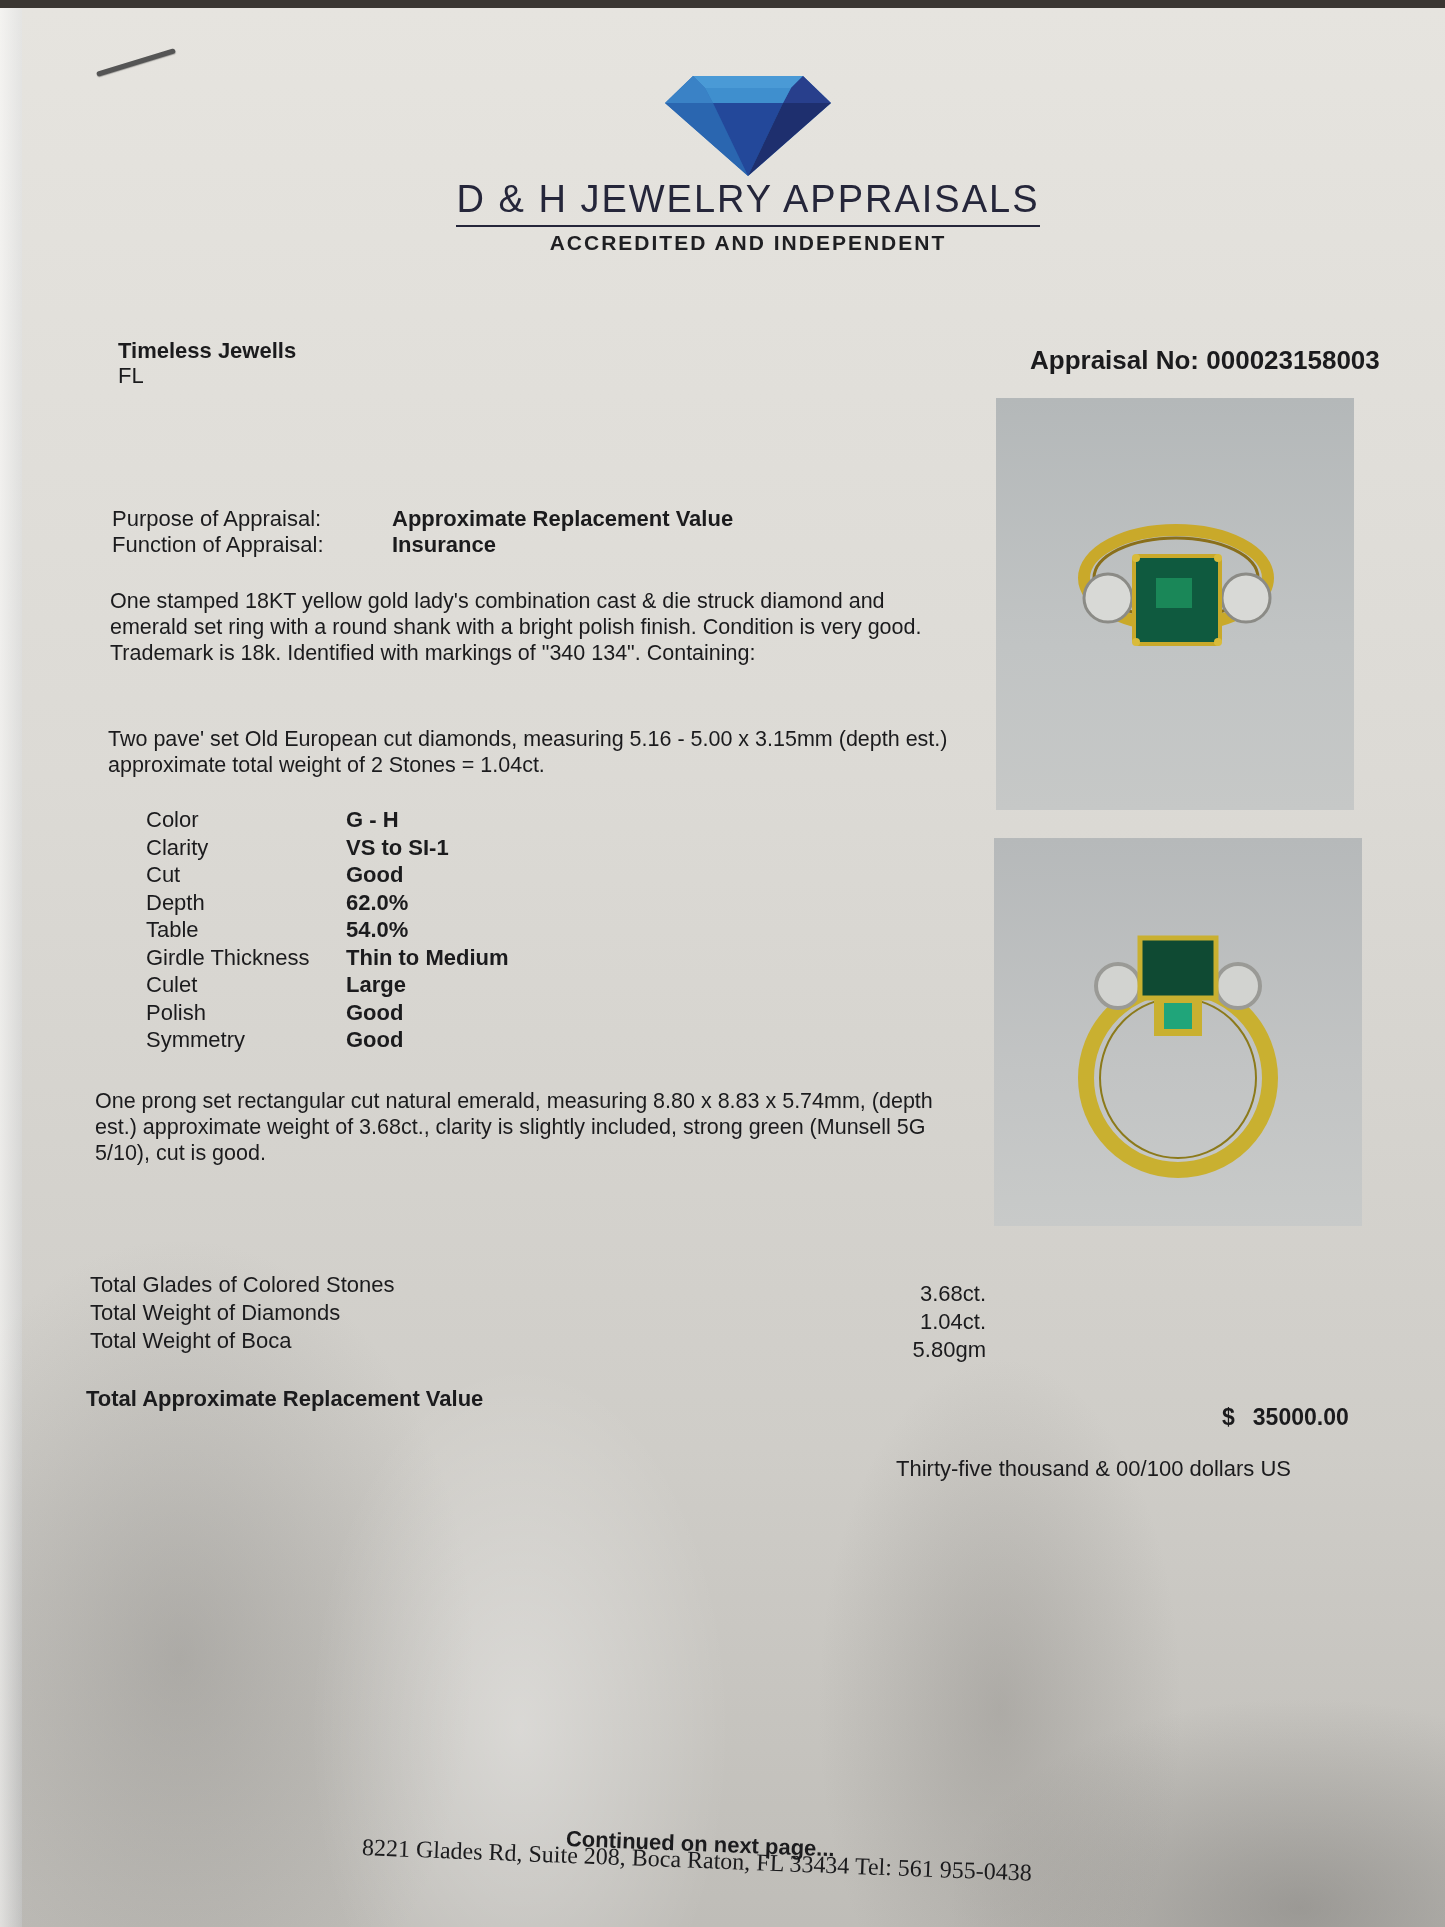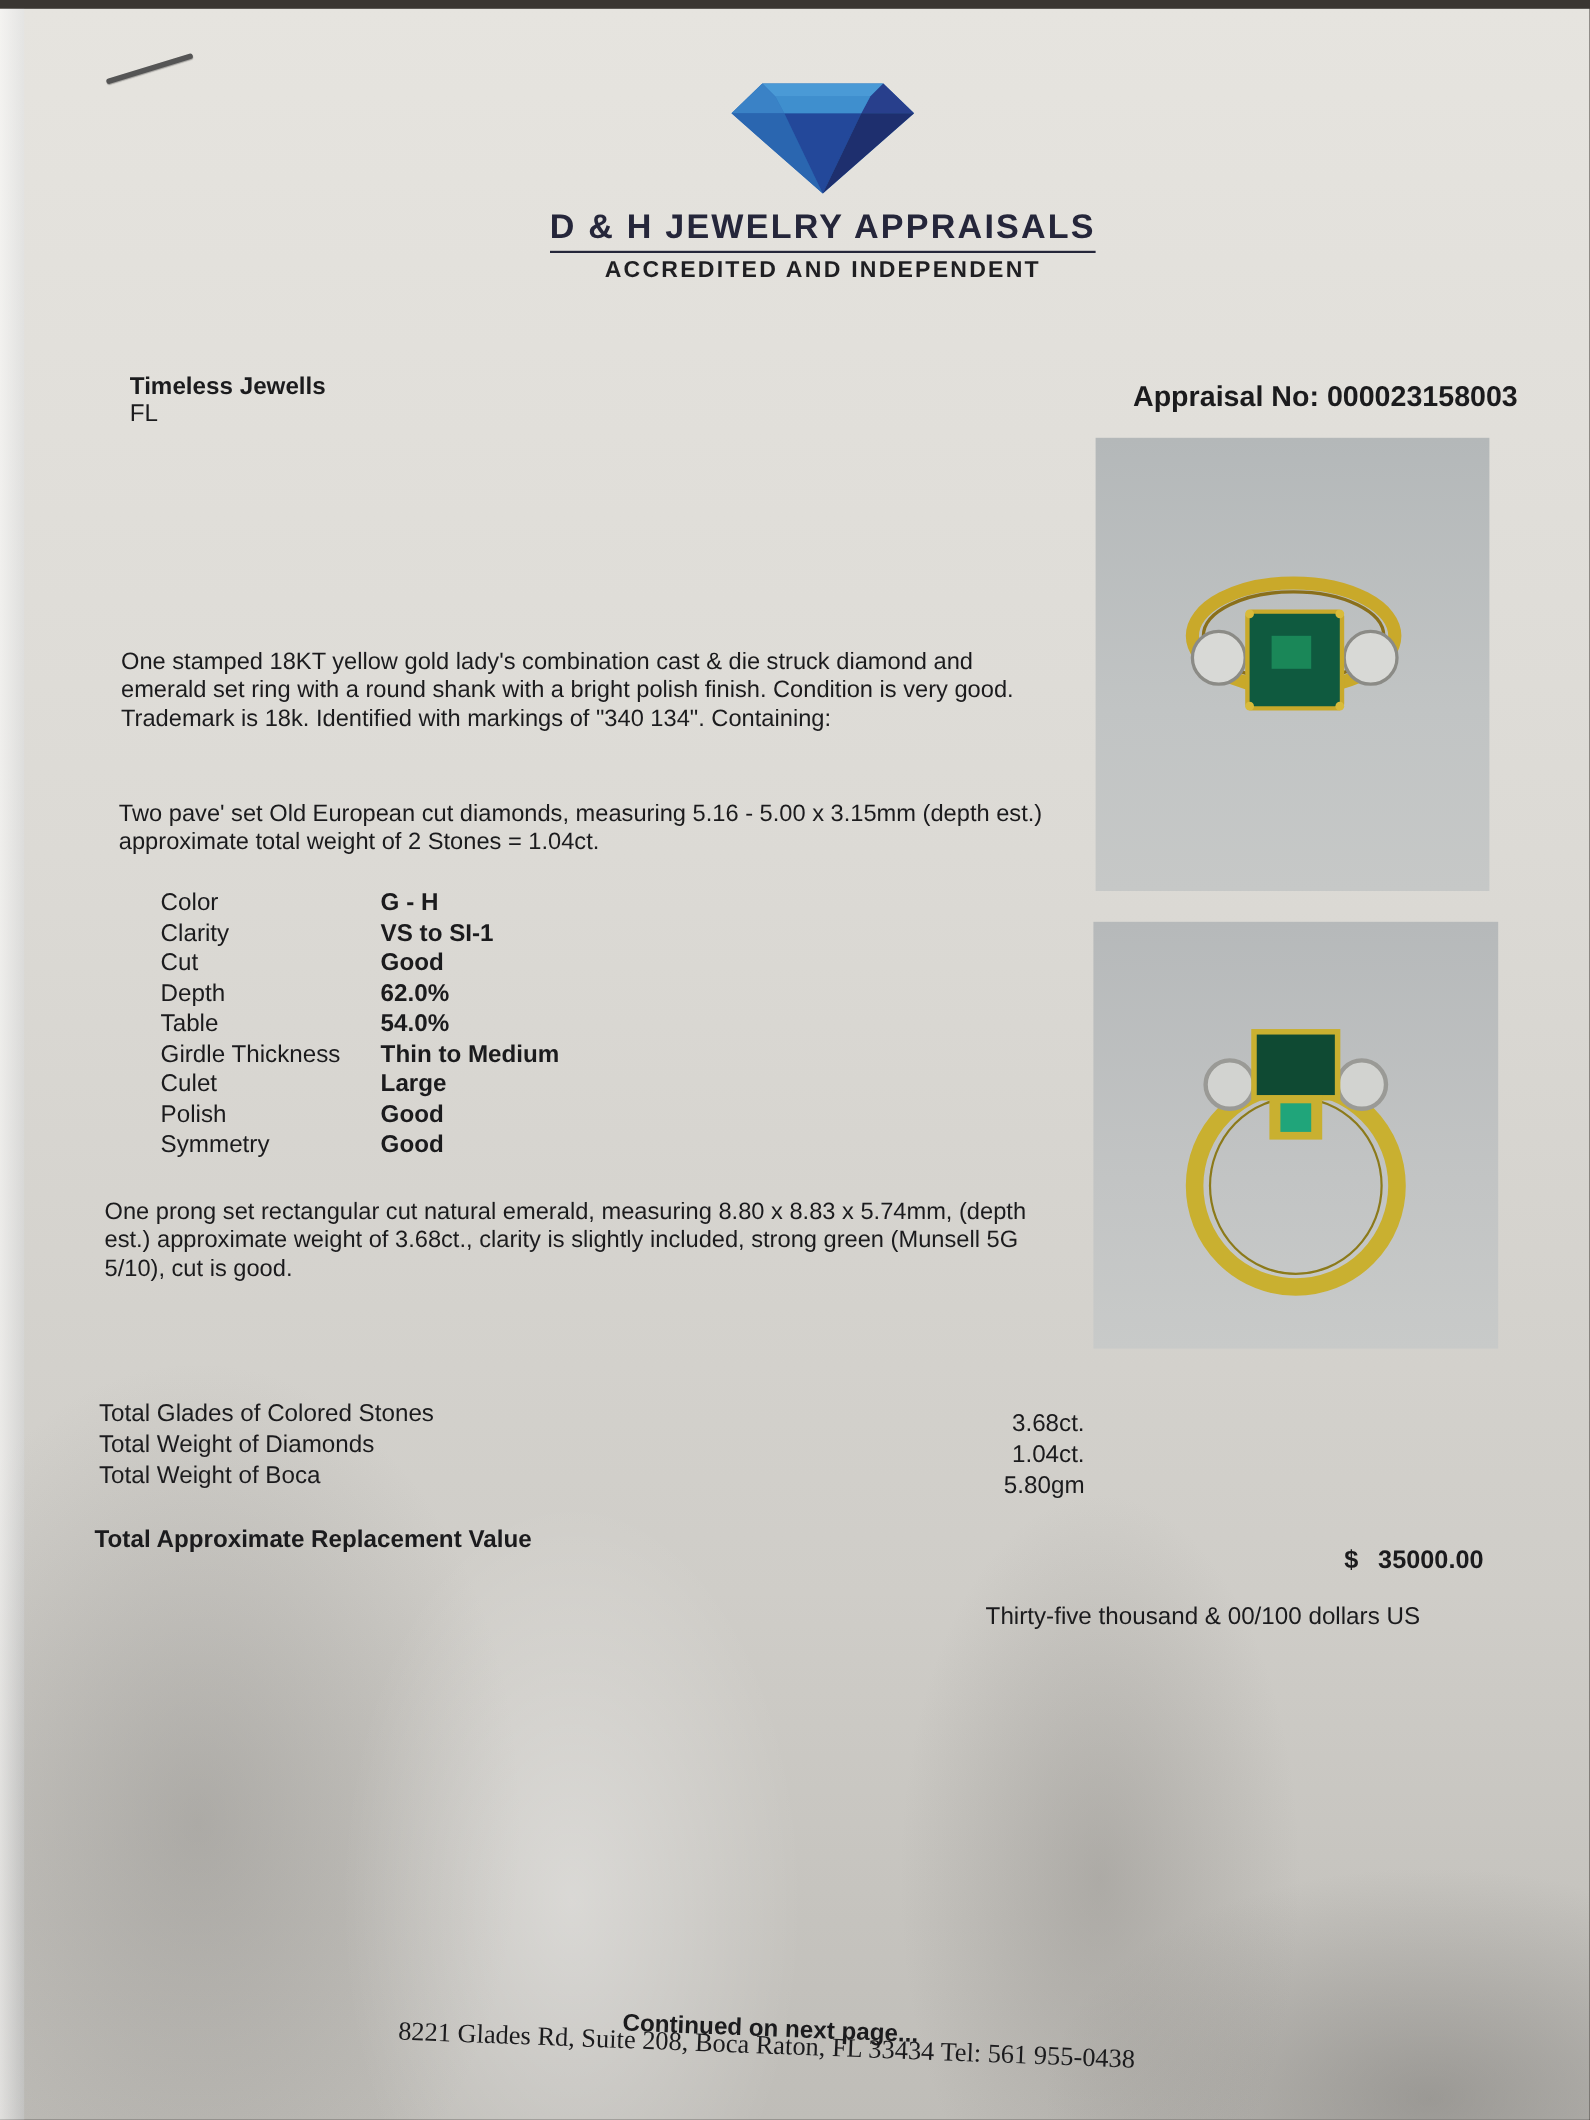--- a/index.html
+++ b/index.html
@@ -23,21 +23,21 @@
       background: linear-gradient(90deg, rgba(255,255,255,0.55), rgba(220,228,240,0.2));
     }
     .staple {
       position: absolute; left: 95px; top: 52px; width: 82px; height: 5px;
       background: #555; border-radius: 3px; transform: rotate(-17deg);
       box-shadow: 0 1px 1px rgba(0,0,0,0.3);
     }
     .header { position: absolute; left: 448px; top: 60px; width: 600px; text-align: center; }
     .logo { width: 170px; height: 110px; margin: 0 auto; display: block; }
     .company-name {
-      margin-top: 10px; font-size: 31px; font-weight: bold; letter-spacing: 2px;
+      margin-top: 0; font-size: 38px; font-weight: normal; letter-spacing: 2px;
       color: #25263a; padding-bottom: 4px; border-bottom: 2px solid #25263a;
       display: inline-block; white-space: nowrap;
     }
     .tagline { font-size: 21px; font-weight: bold; letter-spacing: 2px; color: #1f1f22; margin-top: 4px; }
 
     .client { position: absolute; left: 118px; top: 330px; font-size: 22px; line-height: 25px; }
     .client-name { font-weight: bold; }
     .appraisal-no { position: absolute; left: 1030px; top: 337px; font-size: 26px; font-weight: bold; }
 
     .purpose { position: absolute; left: 112px; top: 498px; font-size: 22px; line-height: 26px; }
@@ -104,20 +104,30 @@
   <div class="client">
     <div class="client-name">Timeless Jewells</div>
     <div>FL</div>
   </div>
 
   <div class="appraisal-no">
     <span>Appraisal No:</span>
     <span>000023158003</span>
   </div>
 
+  <div class="purpose">
+    <div class="row">
+      <span class="lbl">Purpose of Appraisal:</span>
+      <span class="val">Approximate Replacement Value</span>
+    </div>
+    <div class="row">
+      <span class="lbl">Function of Appraisal:</span>
+      <span class="val">Insurance</span>
+    </div>
+  </div>
 
   <div class="para desc">One stamped 18KT yellow gold lady's combination cast &amp; die struck diamond and emerald set ring with a round shank with a bright polish finish. Condition is very good.  Trademark is 18k. Identified with markings of "340 134". Containing:</div>
   <div class="para diamonds">Two pave' set Old European cut diamonds, measuring 5.16 - 5.00 x 3.15mm (depth est.) approximate total weight of 2 Stones = 1.04ct.</div>
 
   <div class="specs">
     <div class="row">
         <span class="lbl">Color</span>
         <span class="val">G - H</span>
       </div>
     <div class="row">

